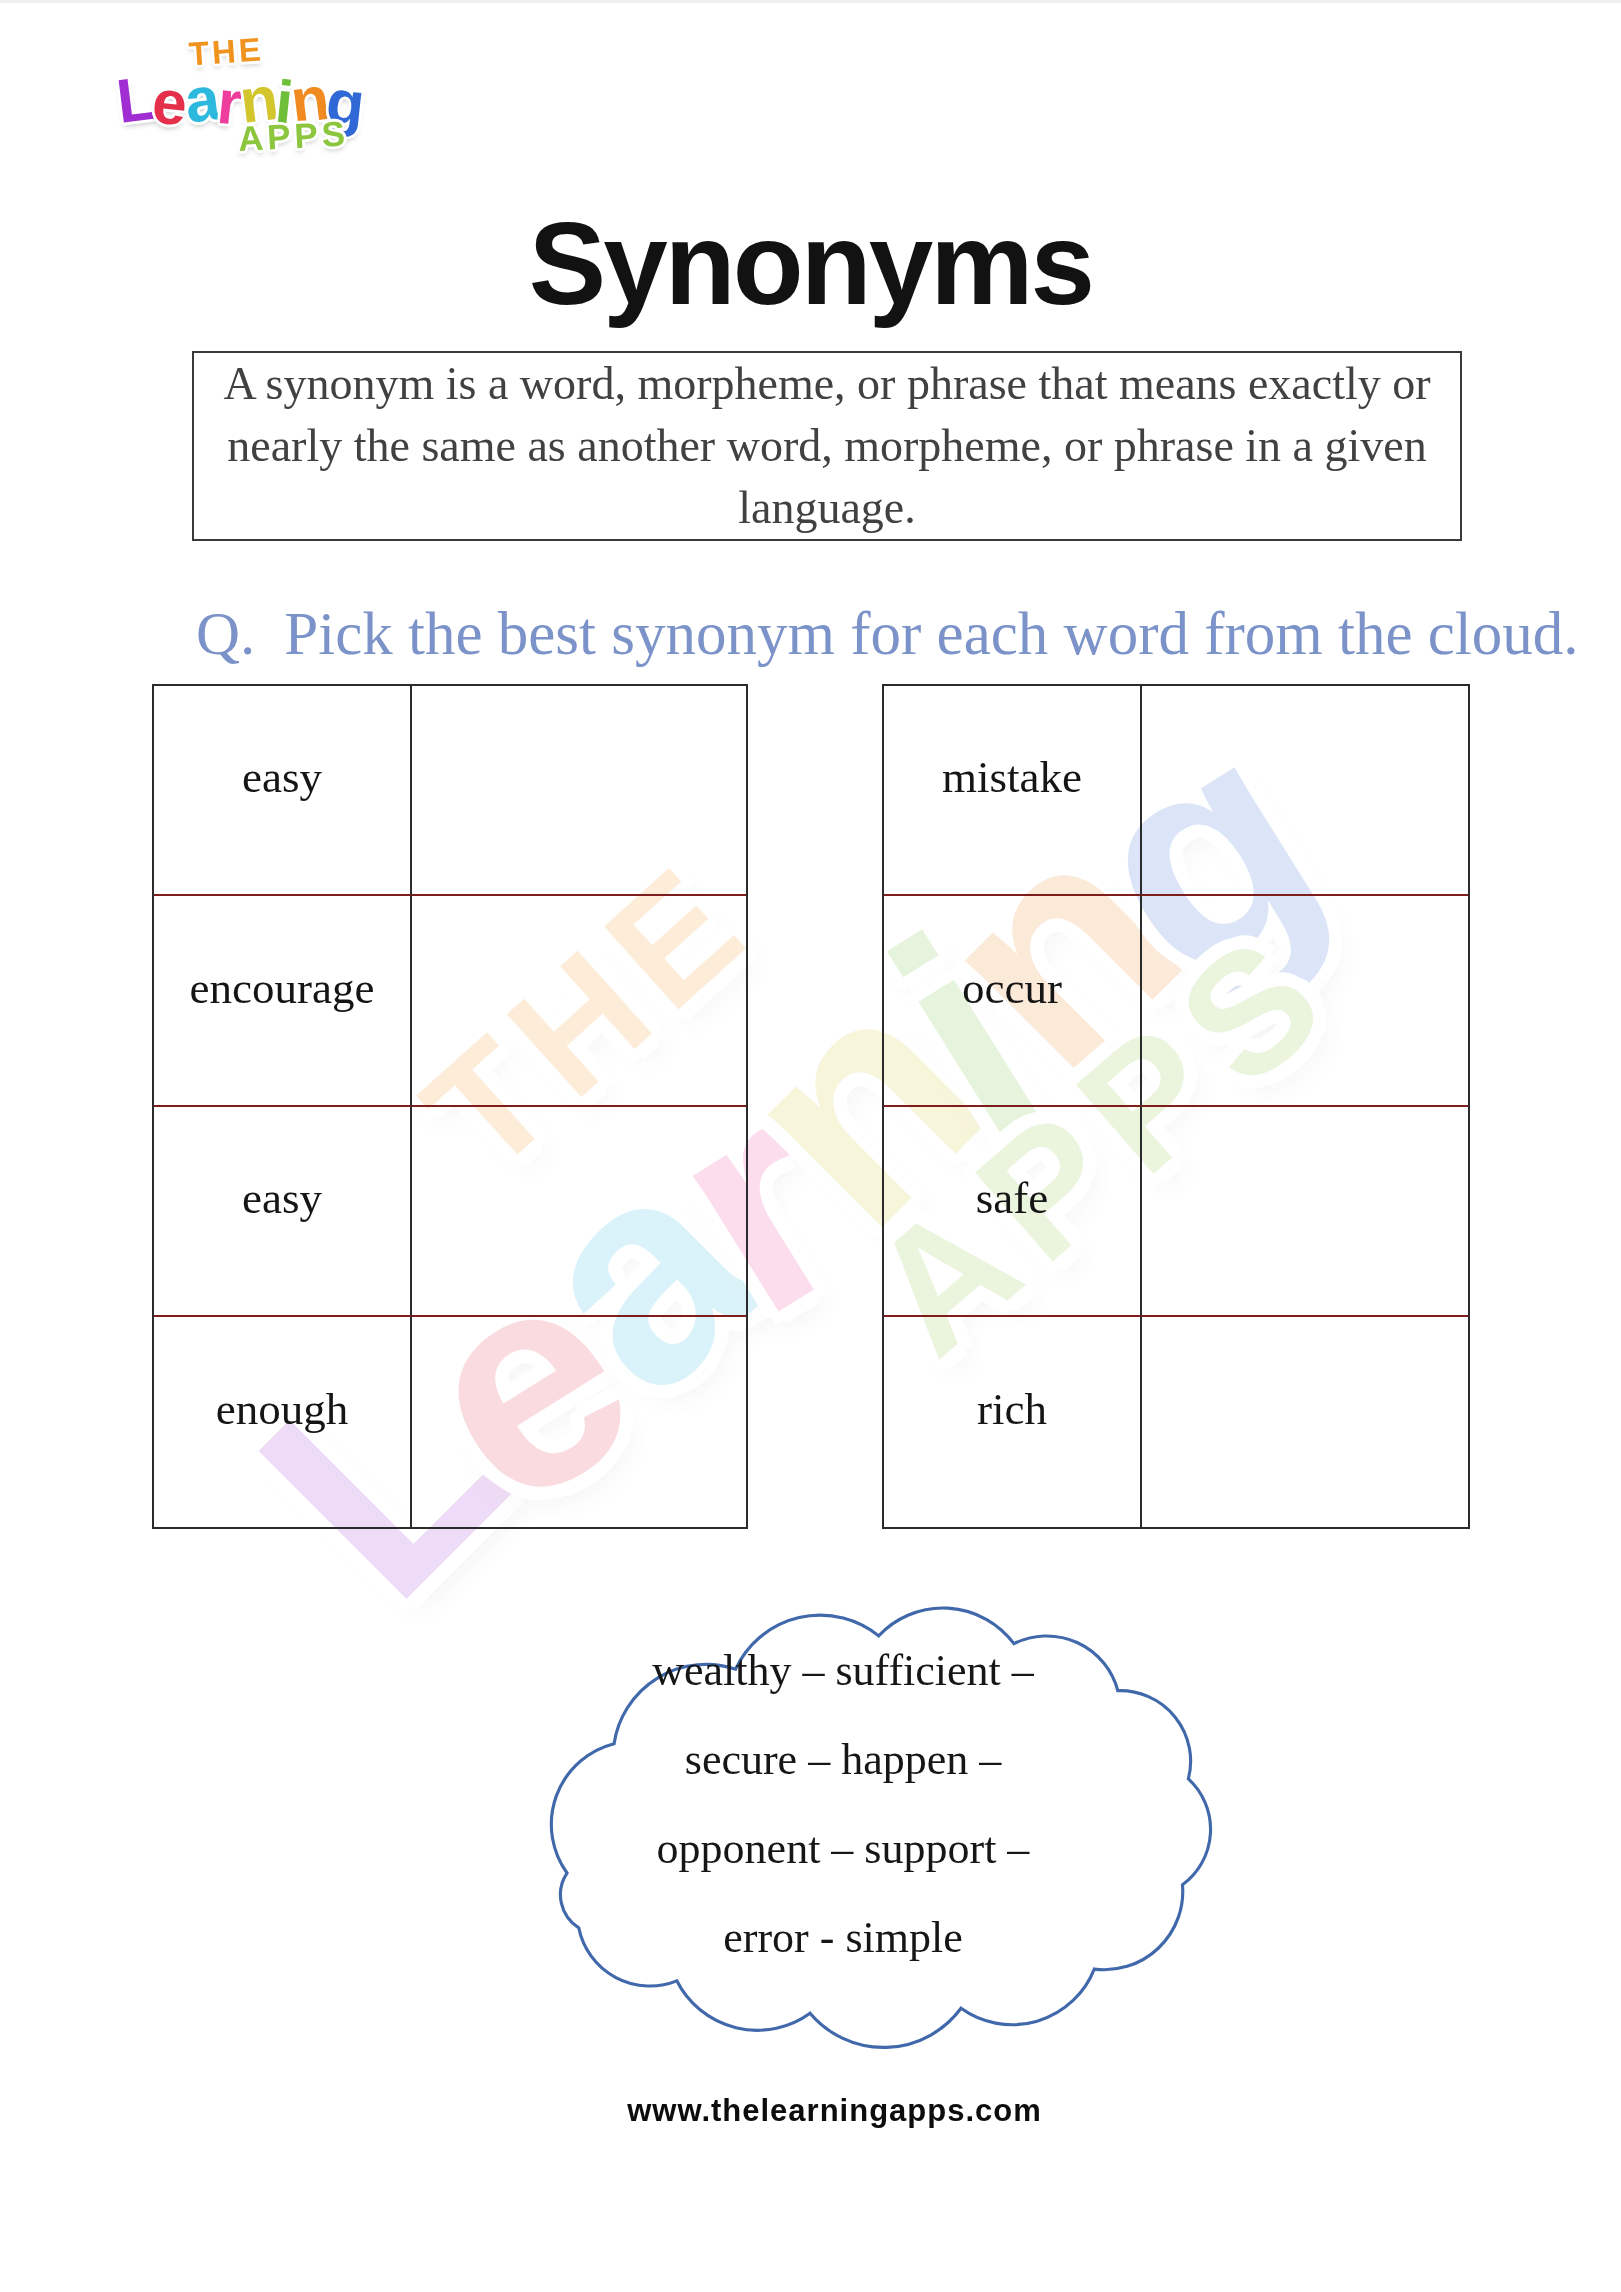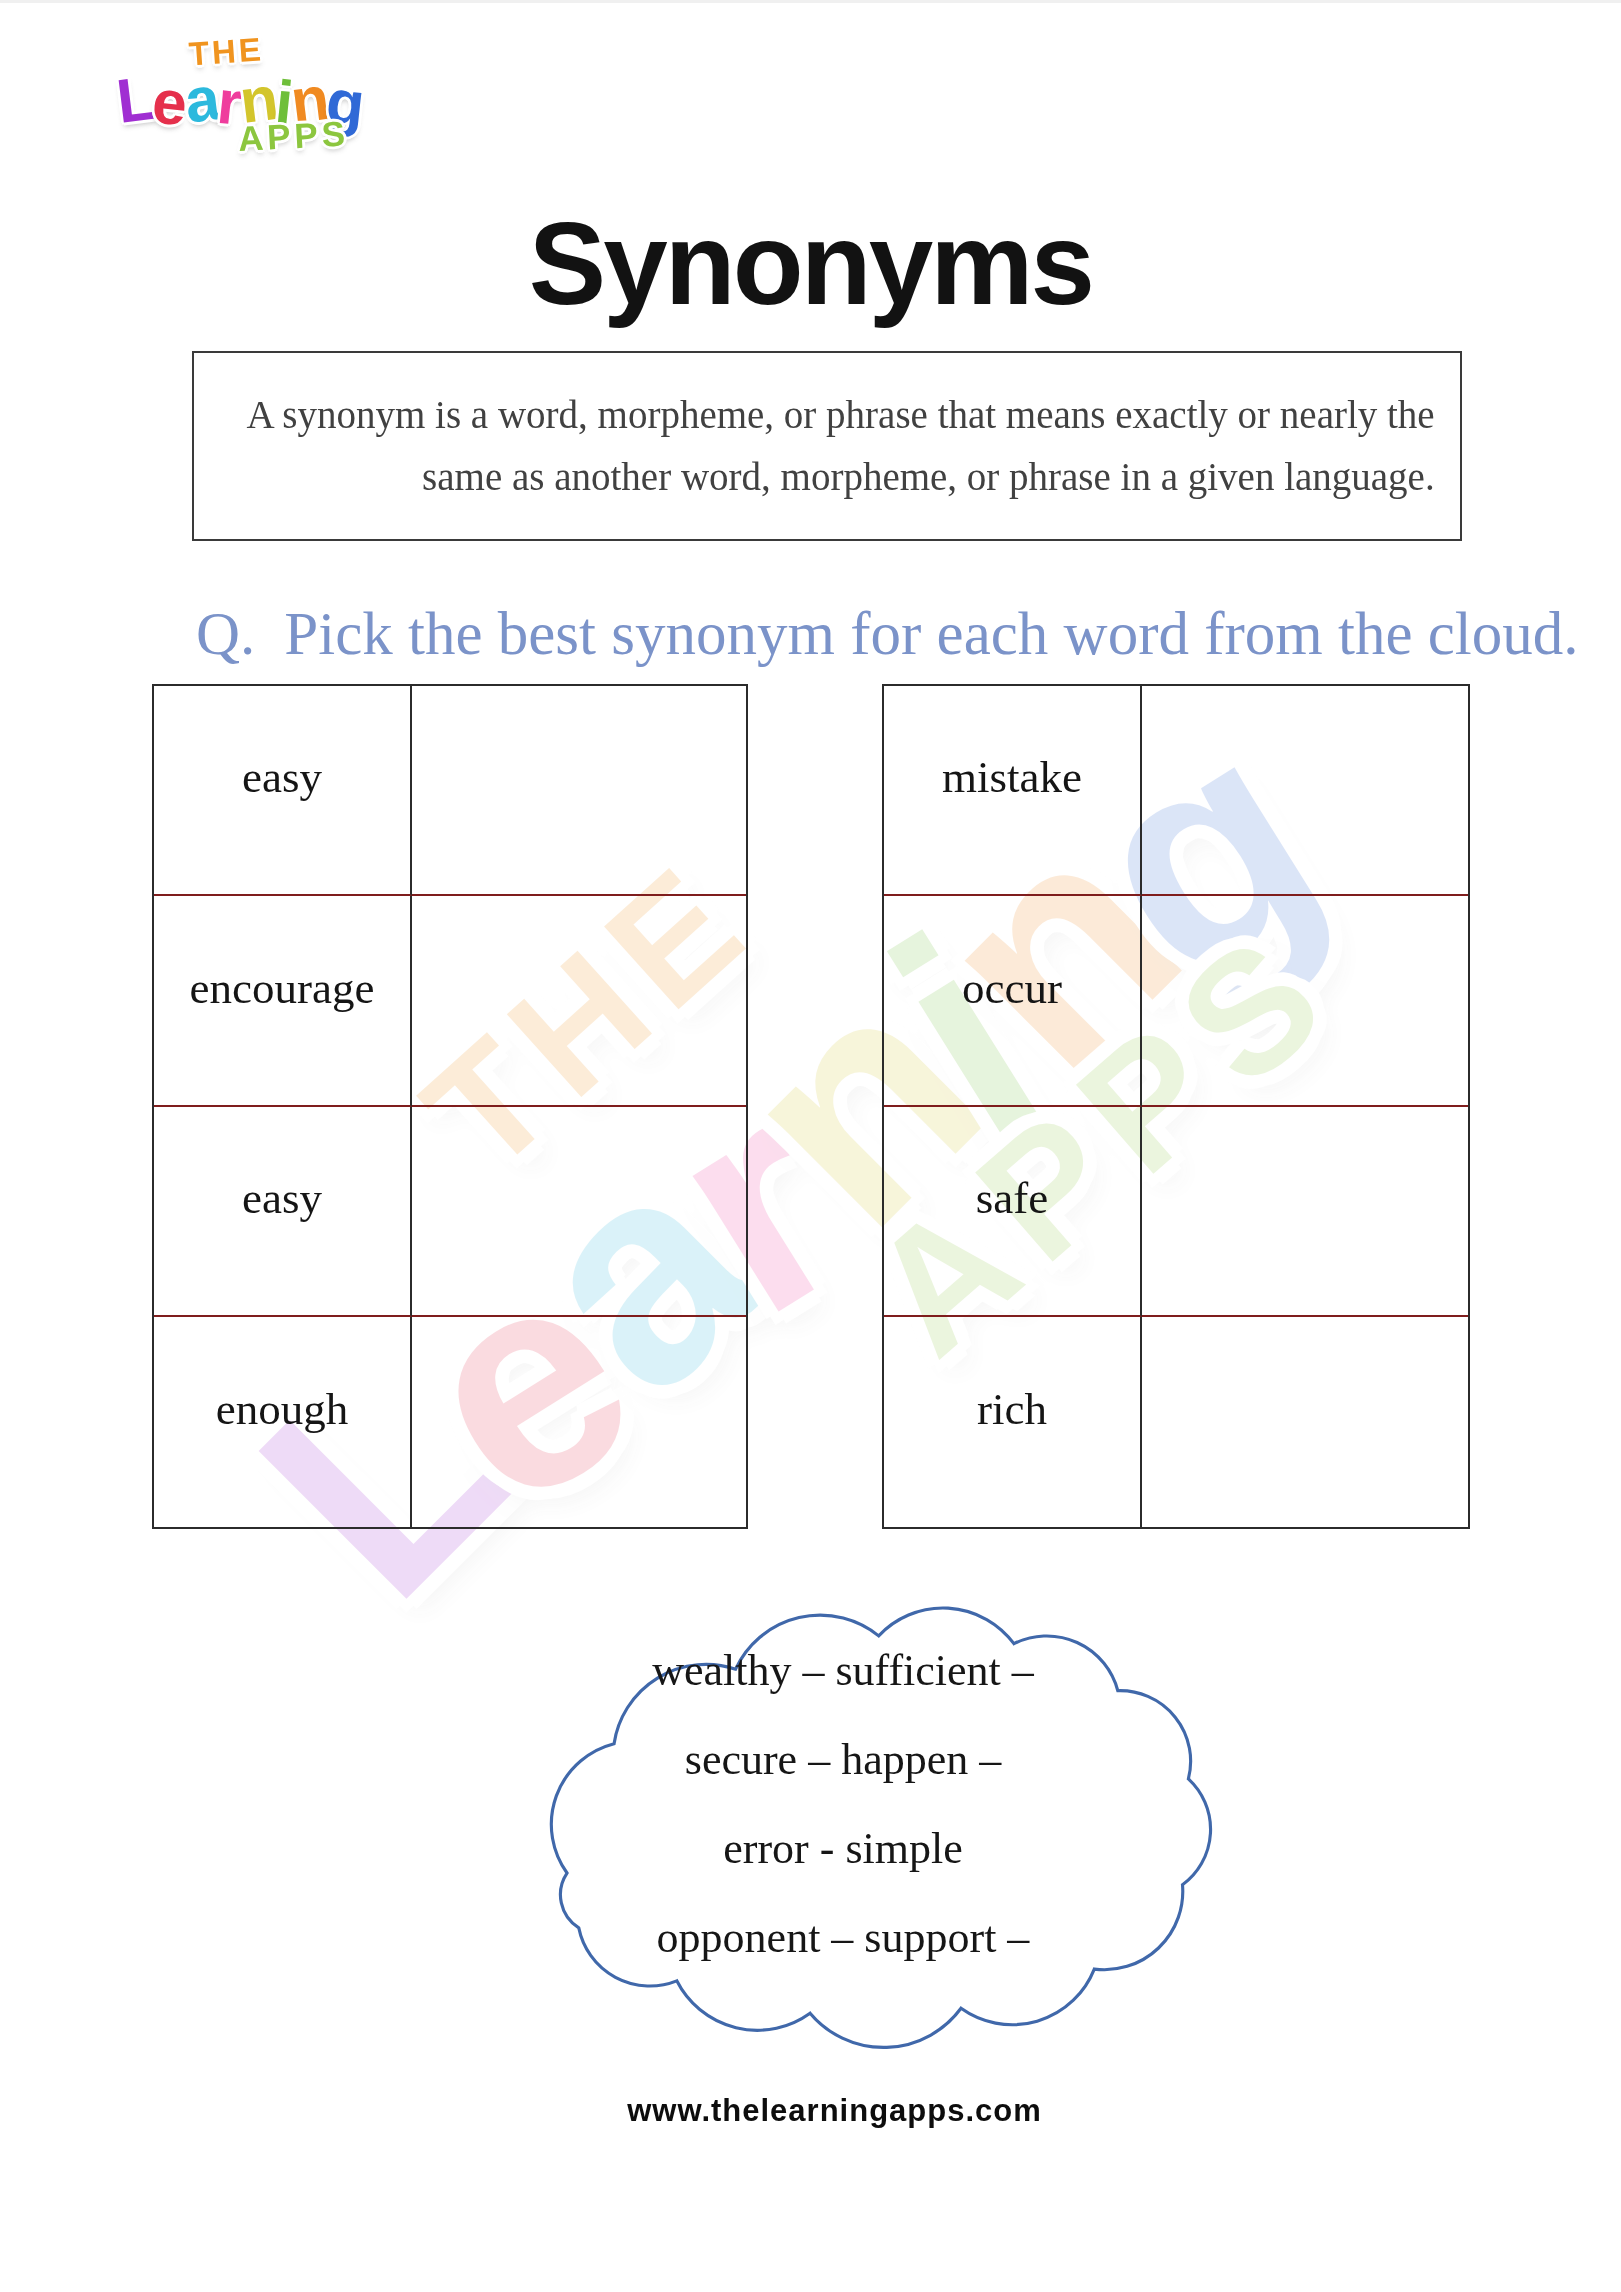--- a/index.html
+++ b/index.html
@@ -36,22 +36,22 @@
 
   
   #page-title { position:absolute; left:0; top:194px; width:100%; text-align:center;
                 font-family:"Liberation Sans", sans-serif; font-weight:bold;
                 font-size:116px; letter-spacing:-2.9px; color:#121212; z-index:2; }
 
   
   #definition-box { position:absolute; left:192px; top:348px; width:1270px; height:190px;
                     border:2px solid #3a3a3a; z-index:2;
                     display:flex; align-items:center; justify-content:center; }
-  #definition-text { font-size:39px; line-height:62px; color:#414141;
-                     text-align:right; width:96%; }
+  #definition-text { font-size:46px; line-height:62px; color:#414141;
+                     text-align:center; width:96%; }
 
   
   #question { position:absolute; left:196px; top:596px; width:1313px; z-index:2;
               font-size:61px; white-space:nowrap; }
   #question .q-label { margin-right:29px; }
 
   
   .word-table { position:absolute; top:681px; height:845px; z-index:1;
                 display:grid; grid-template-rows:repeat(4,1fr);
                 border:2px solid #2b2b2b; }
@@ -134,20 +134,20 @@
          A 90 90 0 0 1 502 438
          A 98 98 0 0 1 348 443
          A 92 92 0 0 1 212 410
          A 74 74 0 0 1 112 356
          A 40 40 0 0 1 100 300 Z" stroke="#4068aa"></path>
   </svg>
 
   <div id="cloud-lines">
     <div>wealthy – sufficient –</div>
     <div>secure – happen –</div>
+    <div>opponent – support –</div>
     <div>error - simple</div>
-    <div>opponent – support –</div>
   </div>
 
   <div id="footer">www.thelearningapps.com</div>
 
 </div>
 
 
 </body></html>

